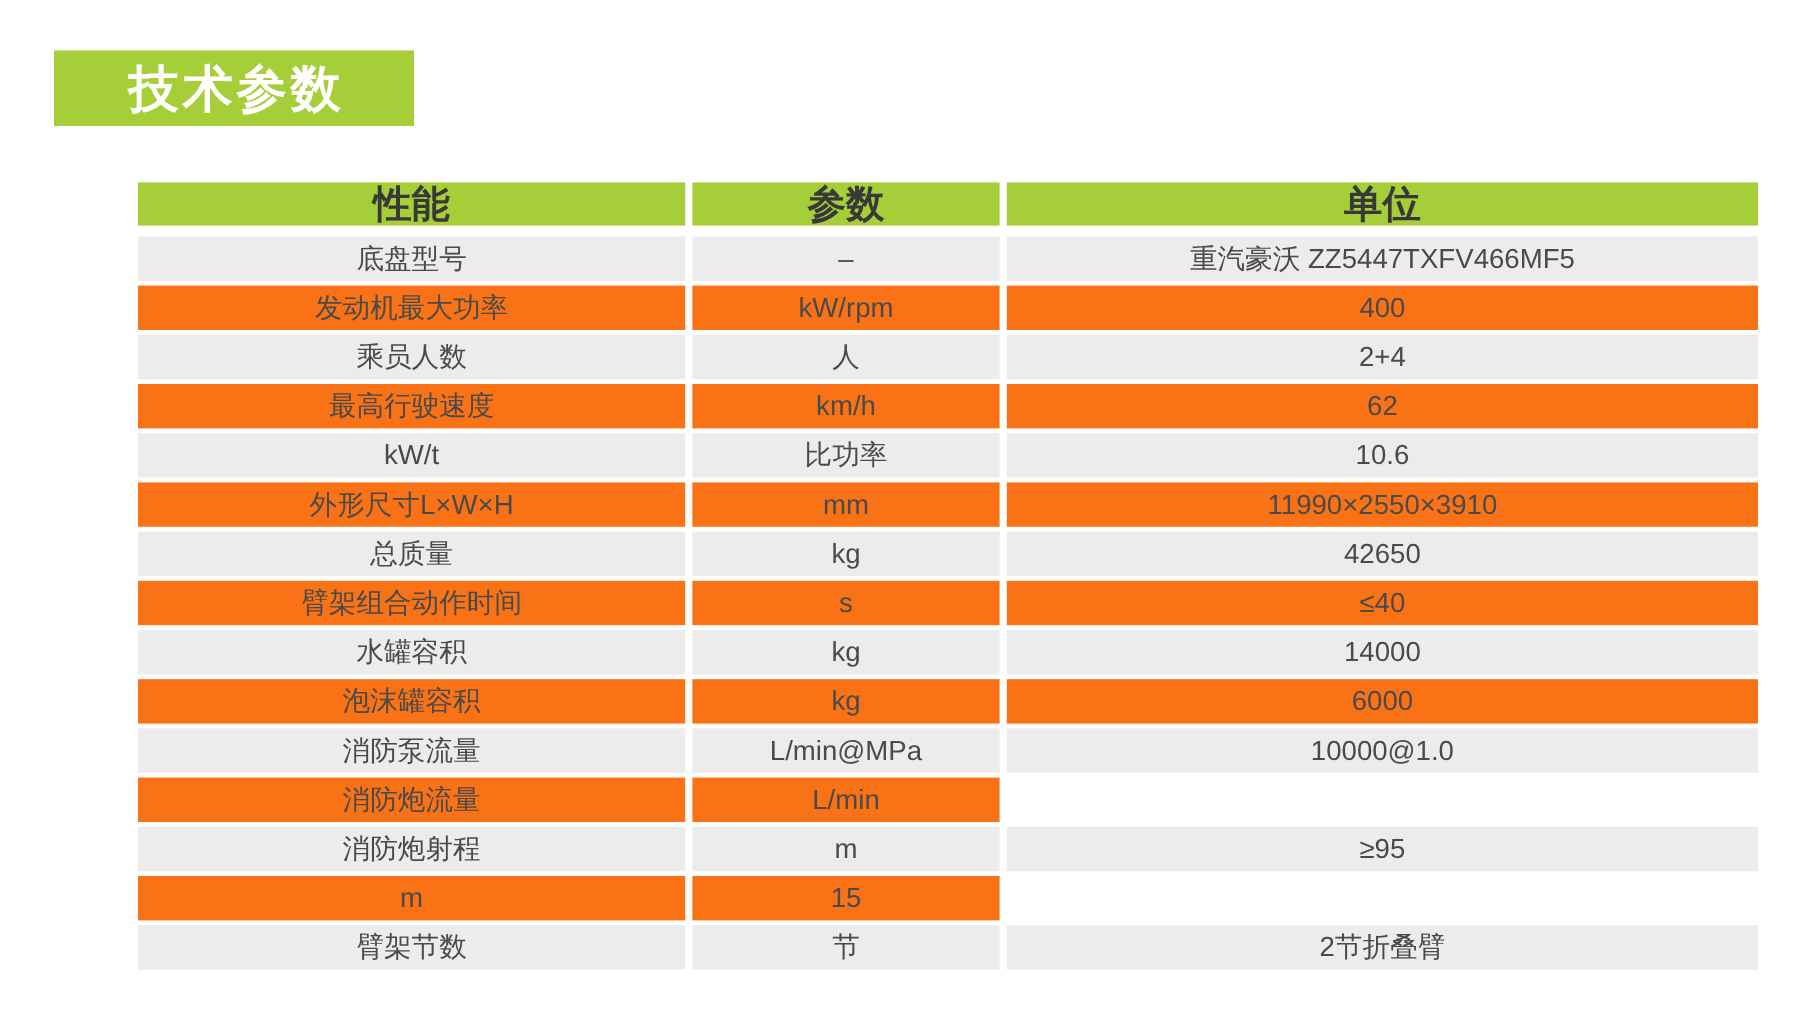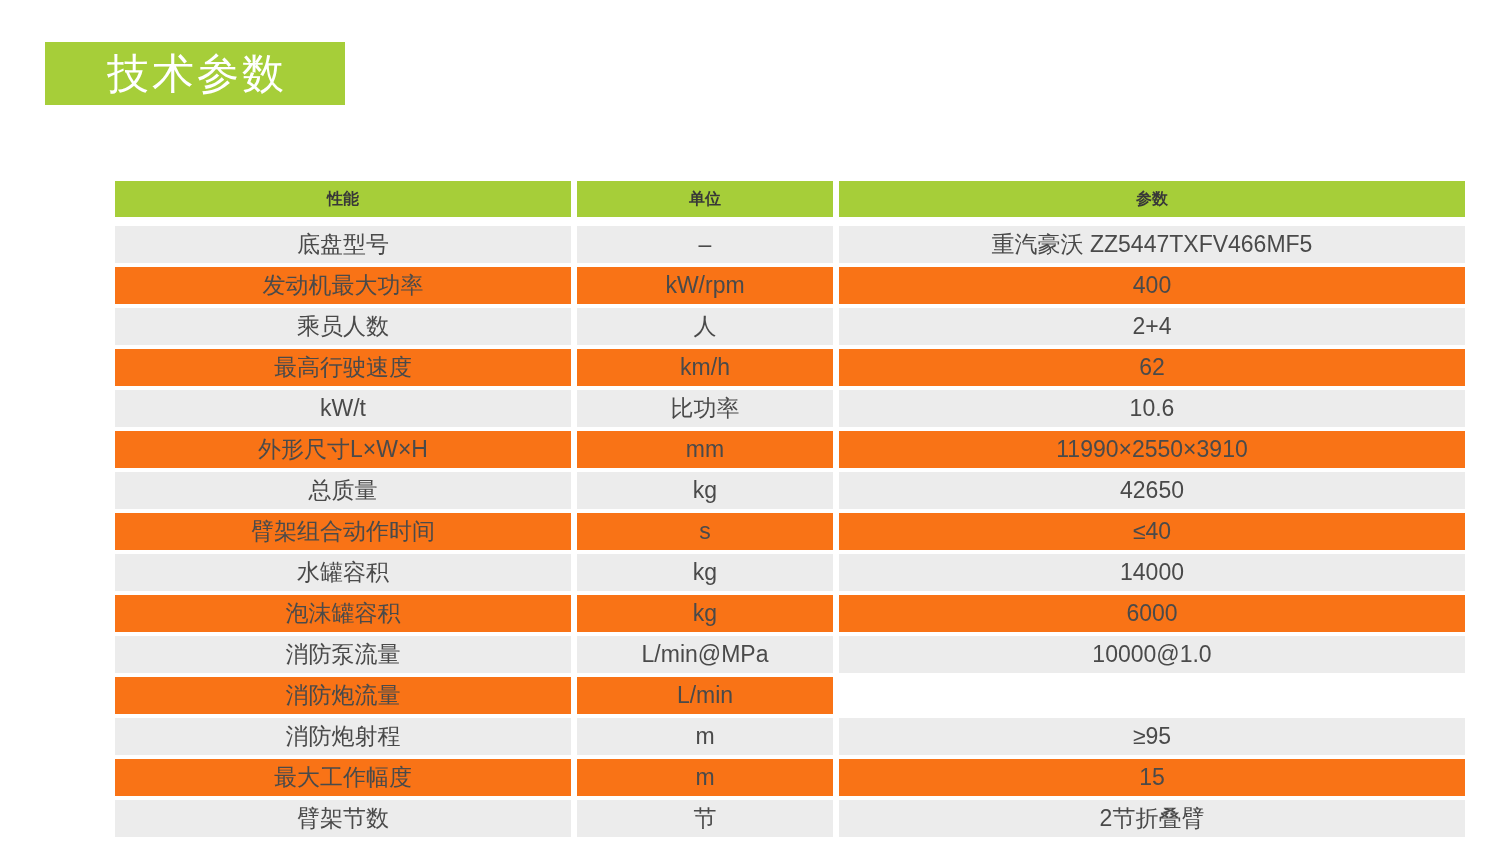--- a/index.html
+++ b/index.html
@@ -20,21 +20,21 @@
     top: 42px;
     width: 300px;
     height: 63px;
     background: #a6ce39;
     display: flex;
     align-items: center;
   }
   .title-block .title-text {
     color: #ffffff;
     font-size: 42px;
-    font-weight: normal;
+    font-weight: bold;
     letter-spacing: 3px;
     padding-left: 62px;
     white-space: nowrap;
   }
 
   
   .spec-table {
     position: absolute;
     left: 115px;
     top: 152px;
@@ -55,40 +55,39 @@
     white-space: nowrap;
     overflow: hidden;
   }
   .t-head {
     margin-bottom: 9px;
   }
   .t-head .cell {
     background: #a6ce39;
     color: #383838;
     font-weight: bold;
-    font-size: 16px;
+    font-size: 32px;
     height: 36px;
     line-height: 36px;
-    margin-top: 29px;
   }
   .row-light .cell { background: #ececec; }
   .row-dark  .cell { background: #f97316; }
 </style>
 </head>
 <body>
 
 <div class="title-block">
   <span class="title-text">技术参数</span>
 </div>
 
 <div class="spec-table">
   <div class="t-row t-head">
     <div class="cell">性能</div>
+    <div class="cell">参数</div>
     <div class="cell">单位</div>
-    <div class="cell">参数</div>
   </div>
   <div id="rows-container">
   <div class="t-row row-light">
     <div class="cell">底盘型号</div>
     <div class="cell">–</div>
     <div class="cell">重汽豪沃 ZZ5447TXFV466MF5</div>
   </div>
 
   <div class="t-row row-dark">
     <div class="cell">发动机最大功率</div>
@@ -155,21 +154,20 @@
     <div class="cell">L/min</div>
   </div>
 
   <div class="t-row row-light">
     <div class="cell">消防炮射程</div>
     <div class="cell">m</div>
     <div class="cell">≥95</div>
   </div>
 
   <div class="t-row row-dark">
-    <div class="cell">最大工作幅度</div>
     <div class="cell">m</div>
     <div class="cell">15</div>
   </div>
 
   <div class="t-row row-light">
     <div class="cell">臂架节数</div>
     <div class="cell">节</div>
     <div class="cell">2节折叠臂</div>
   </div>
 </div>

